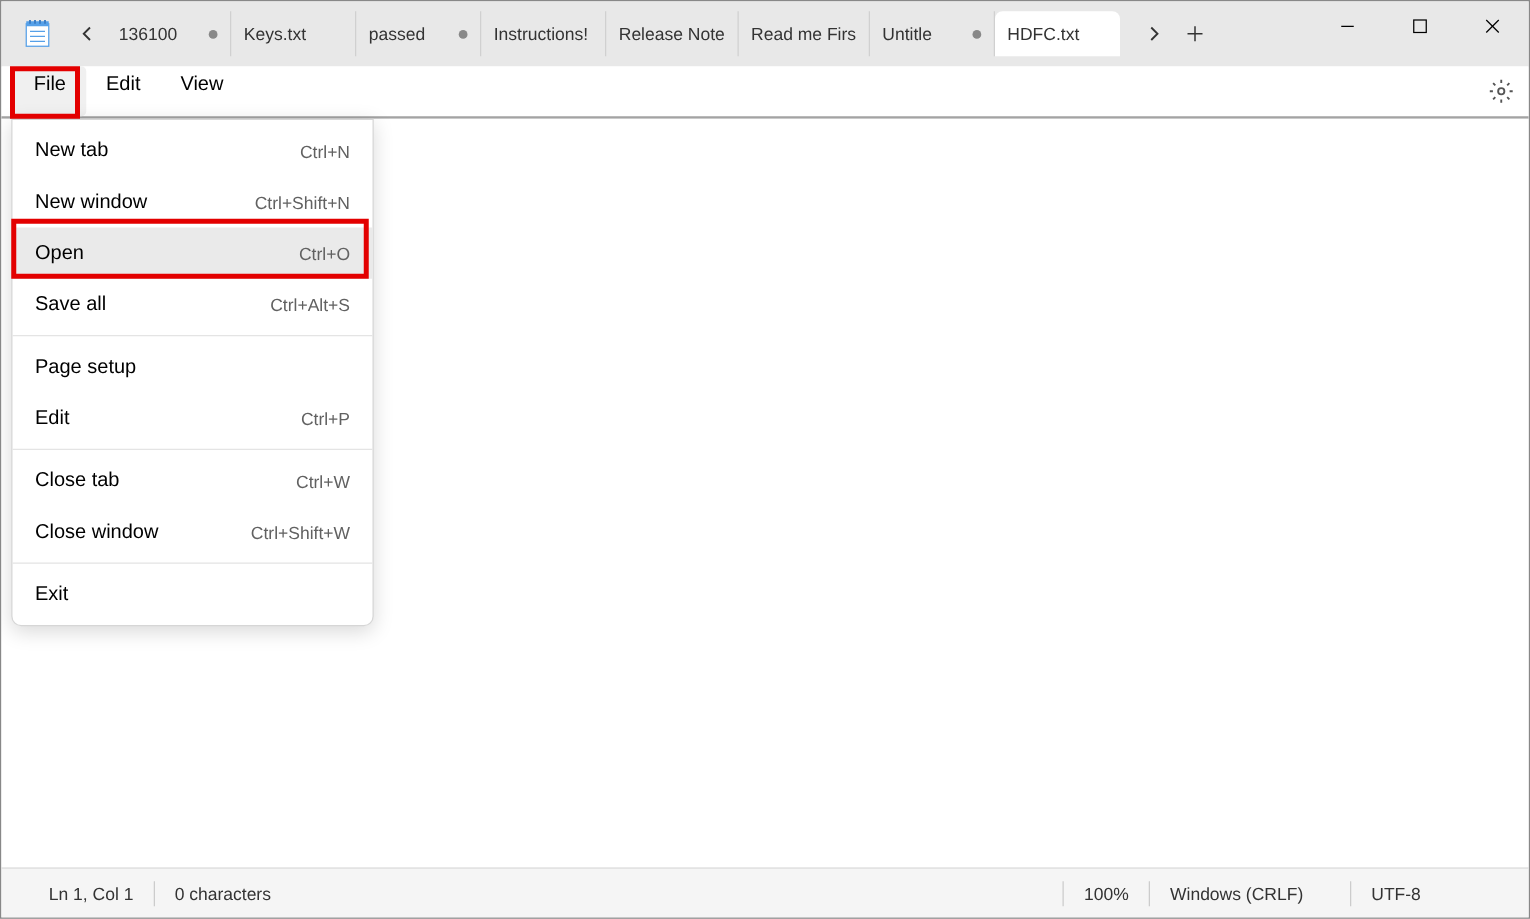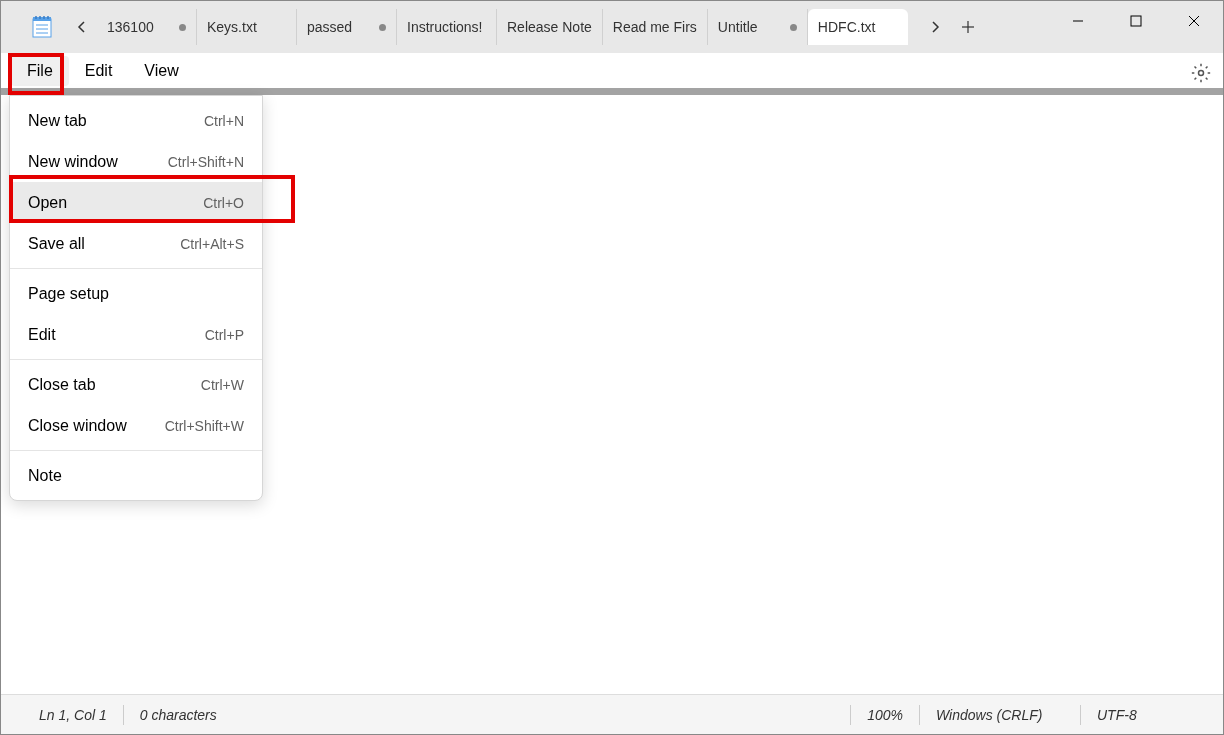--- a/index.html
+++ b/index.html
@@ -1,51 +1,51 @@
 <!DOCTYPE html>
 <html><head>
   <meta charset="utf-8">
   <style>
     * { box-sizing: border-box; margin: 0; padding: 0; font-family: 'Segoe UI', Tahoma, sans-serif; }
     body { width: 1224px; height: 735px; background: #e8e8e8; overflow: hidden; border: 1px solid #888; position: relative; }
     
     
-    .tab-bar { height: 52px; background: #e8e8e8; display: flex; align-items: center; padding: 0 24px; position: relative; }
+    .tab-bar { height: 52px; background: #e8e8e8; display: flex; align-items: center; padding: 0 12px; position: relative; }
     .app-icon { width: 34px; height: 36px; display: flex; align-items: center; justify-content: center; margin-right: 8px; }
     .app-icon svg { width: 22px; height: 24px; }
     .tab-nav-btn { width: 30px; height: 36px; display:flex; align-items:center; justify-content:center; cursor:pointer; color:#333; font-size:14px;}
     .tab { height: 36px; min-width: 100px; padding: 0 10px; display: flex; align-items: center; font-size: 14px; color: #333; cursor: pointer; border-right: 1px solid #d0d0d0; white-space: nowrap; overflow: hidden; position: relative; }
     .tab.active { background: #fff; border-radius: 6px 6px 0 0; border-right: none; }
     .tab-label { overflow: hidden; text-overflow: ellipsis; flex: 1; }
     .tab-dot { width: 7px; height: 7px; border-radius: 50%; background: #888; margin-left: 8px; flex-shrink:0;}
     .tab-spacer { flex: 1; }
     .add-tab { width: 36px; height: 36px; display:flex; align-items:center; justify-content:center; font-size:18px; color:#333; cursor:pointer; }
     .window-controls { position: absolute; right: 0; top: 0; height: 48px; display: flex; }
     .win-btn { width: 58px; height: 40px; display:flex; align-items:center; justify-content:center; cursor:pointer; color:#000; }
     .win-btn svg { width:12px; height:12px; stroke:#000; stroke-width:1; fill:none; }
 
     
-    .menu-bar { height: 42px; background: #fff; display: flex; align-items: center; padding: 0 10px; border-bottom: 7px solid #a3a3a3; position: relative; }
+    .menu-bar { height: 42px; background: #fff; display: flex; padding: 0 10px; border-bottom: 2px solid #a3a3a3; position: relative; }
     .menu-item { padding: 6px 16px; font-size: 16px; color: #000; cursor: pointer; border-radius: 4px; }
     .menu-item.active { background: #f0f0f0; }
     .settings-icon { position: absolute; right: 12px; top: 10px; cursor: pointer; color:#555;}
     .settings-icon svg { width:20px; height:20px; }
 
     
-    .dropdown { position: absolute; top: 94px; left: 8px; width: 254px; background: #fff; border: 1px solid #d6d6d6; border-radius: 0 0 8px 8px; box-shadow: 0 4px 16px rgba(0,0,0,0.15); z-index: 100; padding: 4px 0;}
+    .dropdown { position: absolute; top: 94px; left: 8px; width: 290px; background: #fff; border: 1px solid #d6d6d6; border-radius: 0 0 8px 8px; box-shadow: 0 4px 16px rgba(0,0,0,0.15); z-index: 100; padding: 4px 0;}
     .dropdown-item { height: 41px; display: flex; align-items: center; justify-content: space-between; padding: 0 18px; font-size: 16px; color: #000; cursor: pointer; }
     .dropdown-item.hovered { background: #eaeaea; }
     .dropdown-shortcut { font-size: 14px; color: #616161; }
     .dropdown-sep { height: 1px; background: #e4e4e4; margin: 4px 0; }
 
     
     .text-area { position: absolute; top: 94px; left:0; right:0; bottom: 40px; background:#fff; }
 
     
-    .status-bar { position: absolute; bottom: 0; left: 0; right: 0; height: 40px; background: #f5f5f5; border-top: 1px solid #ddd; display: flex; align-items: center; padding: 0 22px; font-size: 14px; color: #333; font-style: italic; }
+    .status-bar { position: absolute; bottom: 0; left: 0; right: 0; height: 40px; background: #f5f5f5; border-top: 1px solid #ddd; display: flex; align-items: center; padding: 0 22px; font-size: 14px; color: #333; }
     .status-item { padding: 0 16px; }
     .status-sep { width:1px; height: 20px; background:#ccc; }
     .status-spacer { flex:1; }
 
     
     .hl-box { position: absolute; border: 4px solid #e30000; pointer-events: none; z-index:200;}
     .hl-file { top: 52px; left: 7px; width: 56px; height: 42px; }
     .hl-open { top: 174px; left: 8px; width: 286px; height: 48px; }
   </style>
 </head>
@@ -175,21 +175,21 @@
     <div class="dropdown-item">
       <span>Close tab</span>
       <span class="dropdown-shortcut">Ctrl+W</span>
     </div>
     <div class="dropdown-item">
       <span>Close window</span>
       <span class="dropdown-shortcut">Ctrl+Shift+W</span>
     </div>
     <div class="dropdown-sep"></div>
     <div class="dropdown-item">
-      <span>Note</span>
+      <span>Exit</span>
       <span class="dropdown-shortcut"></span>
     </div>
   </div>
 
 <div class="hl-box hl-file"></div>
 <div class="hl-box hl-open"></div>
 
 <div class="status-bar">
   <div class="status-item">Ln 1, Col 1</div>
   <div class="status-sep"></div>

